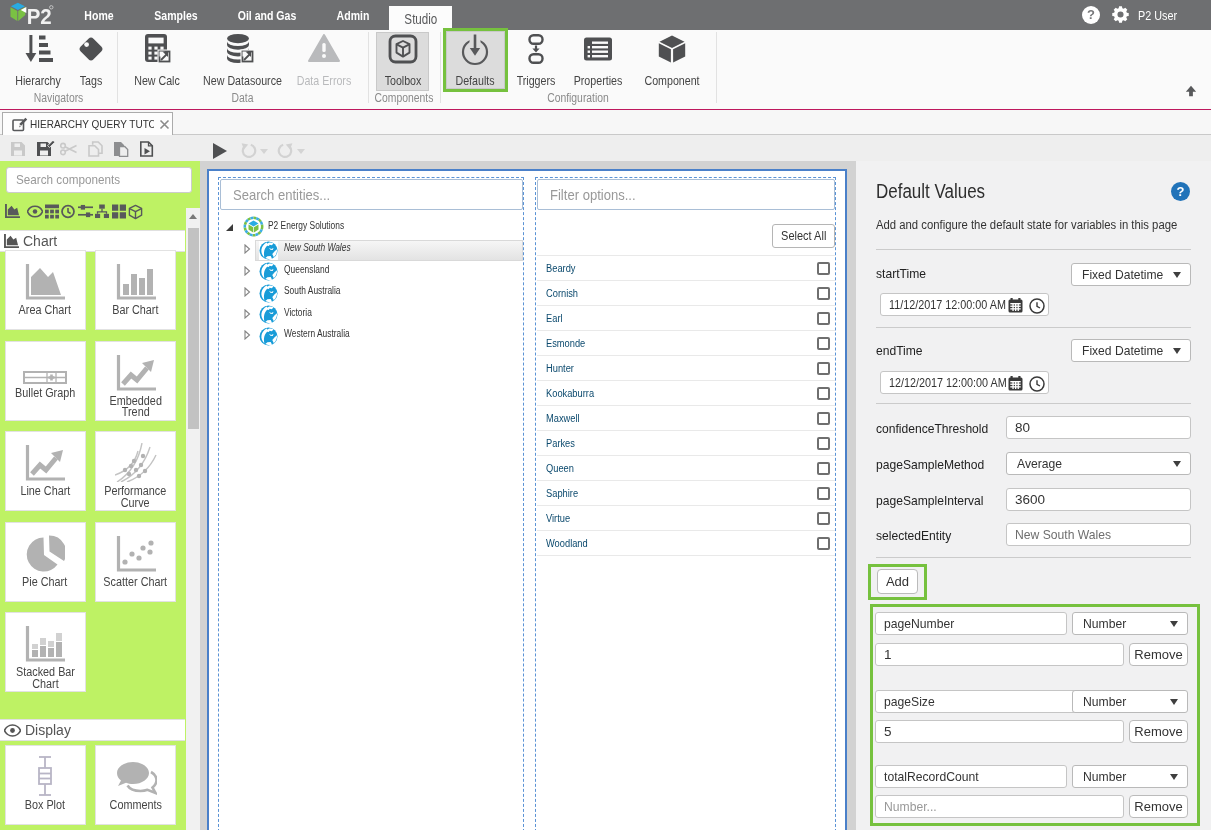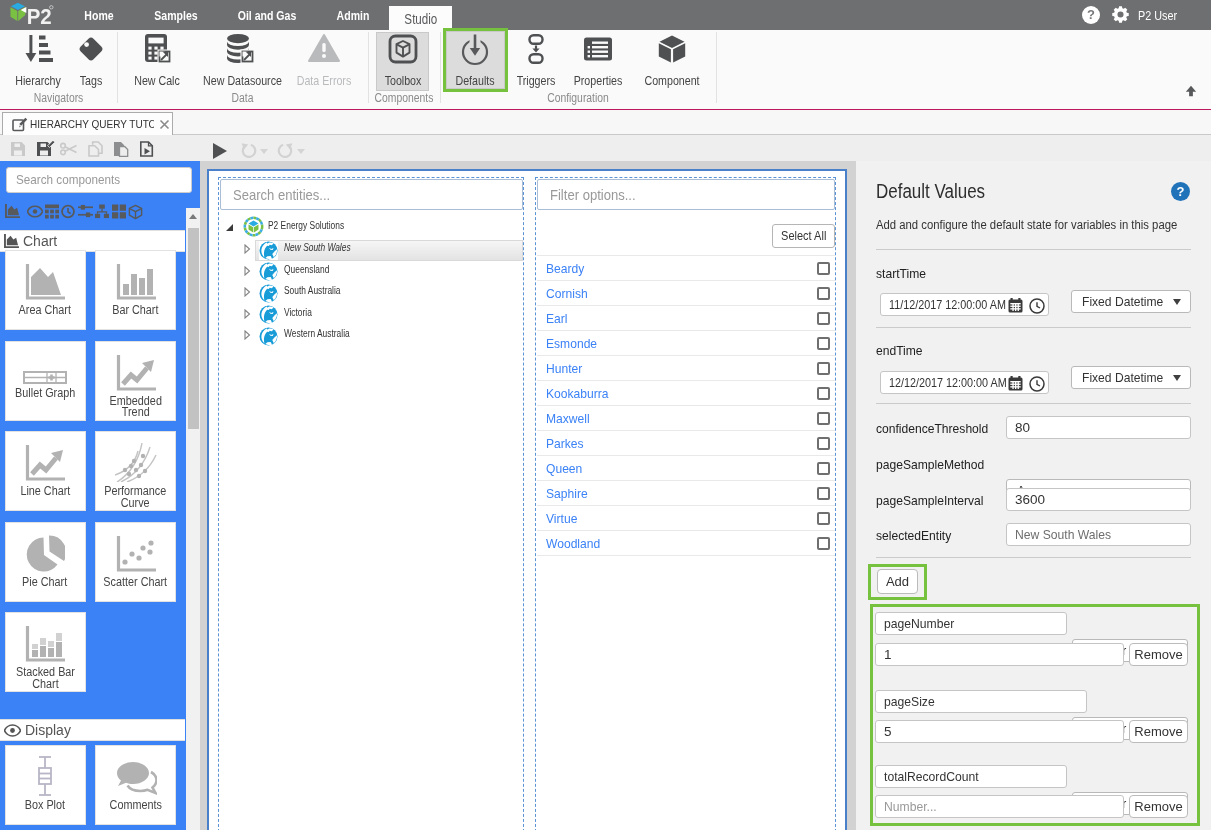--- a/index.html
+++ b/index.html
@@ -24,35 +24,35 @@
   .pressed { background:#dcdcdc; border:1px solid #c9c9c9; }
 
   
   #tabrow { left:0; top:110px; width:1211px; height:25px; background:#f7f7f7; border-bottom:1px solid #c9c9c9; }
   #doctab { left:2px; top:112px; width:171px; height:23px; background:#fdfdfd; border:1px solid #ababab; border-bottom:none; z-index:3; font-size:11.5px; color:#333; }
 
   
   #toolrow { left:0; top:135px; width:1211px; height:26px; background:#eeeeee; }
 
   
-  #leftpanel { left:0; top:161px; width:200px; height:669px; background:#3b82f6; }
+  #leftpanel { left:0; top:161px; width:200px; height:669px; background:#bef264; }
   #canvasarea { left:200px; top:161px; width:656px; height:669px; background:#d2d2d2; }
   #canvas { position:absolute; left:7px; top:8px; width:640px; height:680px; background:#fff; border:2px solid #4a80c9; }
   #rightpanel { left:856px; top:161px; width:355px; height:669px; background:#f1f1f2; }
 
   .card { position:absolute; width:81px; height:80px; background:#fff; border:1px solid #e2e2e2; display:flex; flex-direction:column; align-items:center; }
   .card .cic { flex:0 0 50px; display:flex; align-items:flex-end; justify-content:center; }
   .card .clb { font-size:12.3px; color:#454545; text-align:center; line-height:11.5px; margin-top:4px; transform:scaleX(0.88); }
   .sechead { position:absolute; left:0; width:185px; height:22px; background:#fff; border-top:1px solid #e0e0e0; border-bottom:1px solid #e0e0e0; font-size:14px; color:#555; display:flex; align-items:center; }
 
   .dashedbox { position:absolute; border:1px dashed #5b93d5; }
   .entinput { position:absolute; background:#fff; border:1px solid #a9bed6; border-radius:2px; font-size:15px; color:#999; display:flex; align-items:center; padding-left:12px; }
 
   .field { position:absolute; background:#fff; border:1px solid #c5c5c5; border-radius:3px; font-size:13.5px; color:#333; display:flex; align-items:center; padding-left:8px; white-space:nowrap; }
-  .drop { position:absolute; background:#fff; border:1px solid #b9b9b9; border-radius:3px; font-size:13px; color:#333; display:flex; align-items:center; padding-left:10px;margin-top:27px; }
+  .drop { position:absolute; background:#fff; border:1px solid #b9b9b9; border-radius:3px; font-size:13px; color:#333; display:flex; align-items:center; padding-left:10px; }
   .drop .arr { position:absolute; right:9px; top:50%; margin-top:-3px; width:0; height:0; border-left:4.5px solid transparent; border-right:4.5px solid transparent; border-top:6px solid #3f3f3f; }
   .btn { position:absolute; background:#fff; border:1px solid #bbb; border-radius:4px; font-size:13px; color:#333; display:flex; align-items:center; justify-content:center; }
   .hsep { position:absolute; left:876px; width:315px; height:1px; background:#cbcbcb; }
   .flabel { position:absolute; left:876px; font-size:13px; color:#222; transform:scaleX(0.93); transform-origin:0 50%; }
 </style>
 </head>
 <body>
 
 <div id="header" class="abs">
   <svg class="abs" style="left:0px;top:0px" width="58" height="30" viewBox="0 0 58 30">
@@ -638,21 +638,21 @@
   <div class="abs" style="left:66px;top:115px"><span class="t" style="transform:scaleX(0.84)">Western Australia</span></div>
 </div>
 
 <div class="dashedbox abs" style="left:535px;top:177px;width:301px;height:660px"></div>
 <div class="entinput abs" style="left:537px;top:179px;width:298px;height:31px">
     <span class="t" style="transform:scaleX(0.87)">Filter options...</span>
   </div>
 <div class="btn abs" style="left:772px;top:224px;width:63px;height:24px;border-color:#b5b5b5;border-radius:3px;font-size:12.5px">
     <span class="tc" style="transform:scaleX(0.88)">Select All</span>
   </div>
-<div id="filterlist" class="abs" style="left:537px;top:255px;width:298px;font-size:13px;color:#3b82f6">
+<div id="filterlist" class="abs" style="left:537px;top:255px;width:298px;font-size:10px;color:#0c4a6e">
   <div class="frow"><span class="nm">Beardy</span><span class="cbx"></span></div>
   <div class="frow"><span class="nm">Cornish</span><span class="cbx"></span></div>
   <div class="frow"><span class="nm">Earl</span><span class="cbx"></span></div>
   <div class="frow"><span class="nm">Esmonde</span><span class="cbx"></span></div>
   <div class="frow"><span class="nm">Hunter</span><span class="cbx"></span></div>
   <div class="frow"><span class="nm">Kookaburra</span><span class="cbx"></span></div>
   <div class="frow"><span class="nm">Maxwell</span><span class="cbx"></span></div>
   <div class="frow"><span class="nm">Parkes</span><span class="cbx"></span></div>
   <div class="frow"><span class="nm">Queen</span><span class="cbx"></span></div>
   <div class="frow"><span class="nm">Saphire</span><span class="cbx"></span></div>

